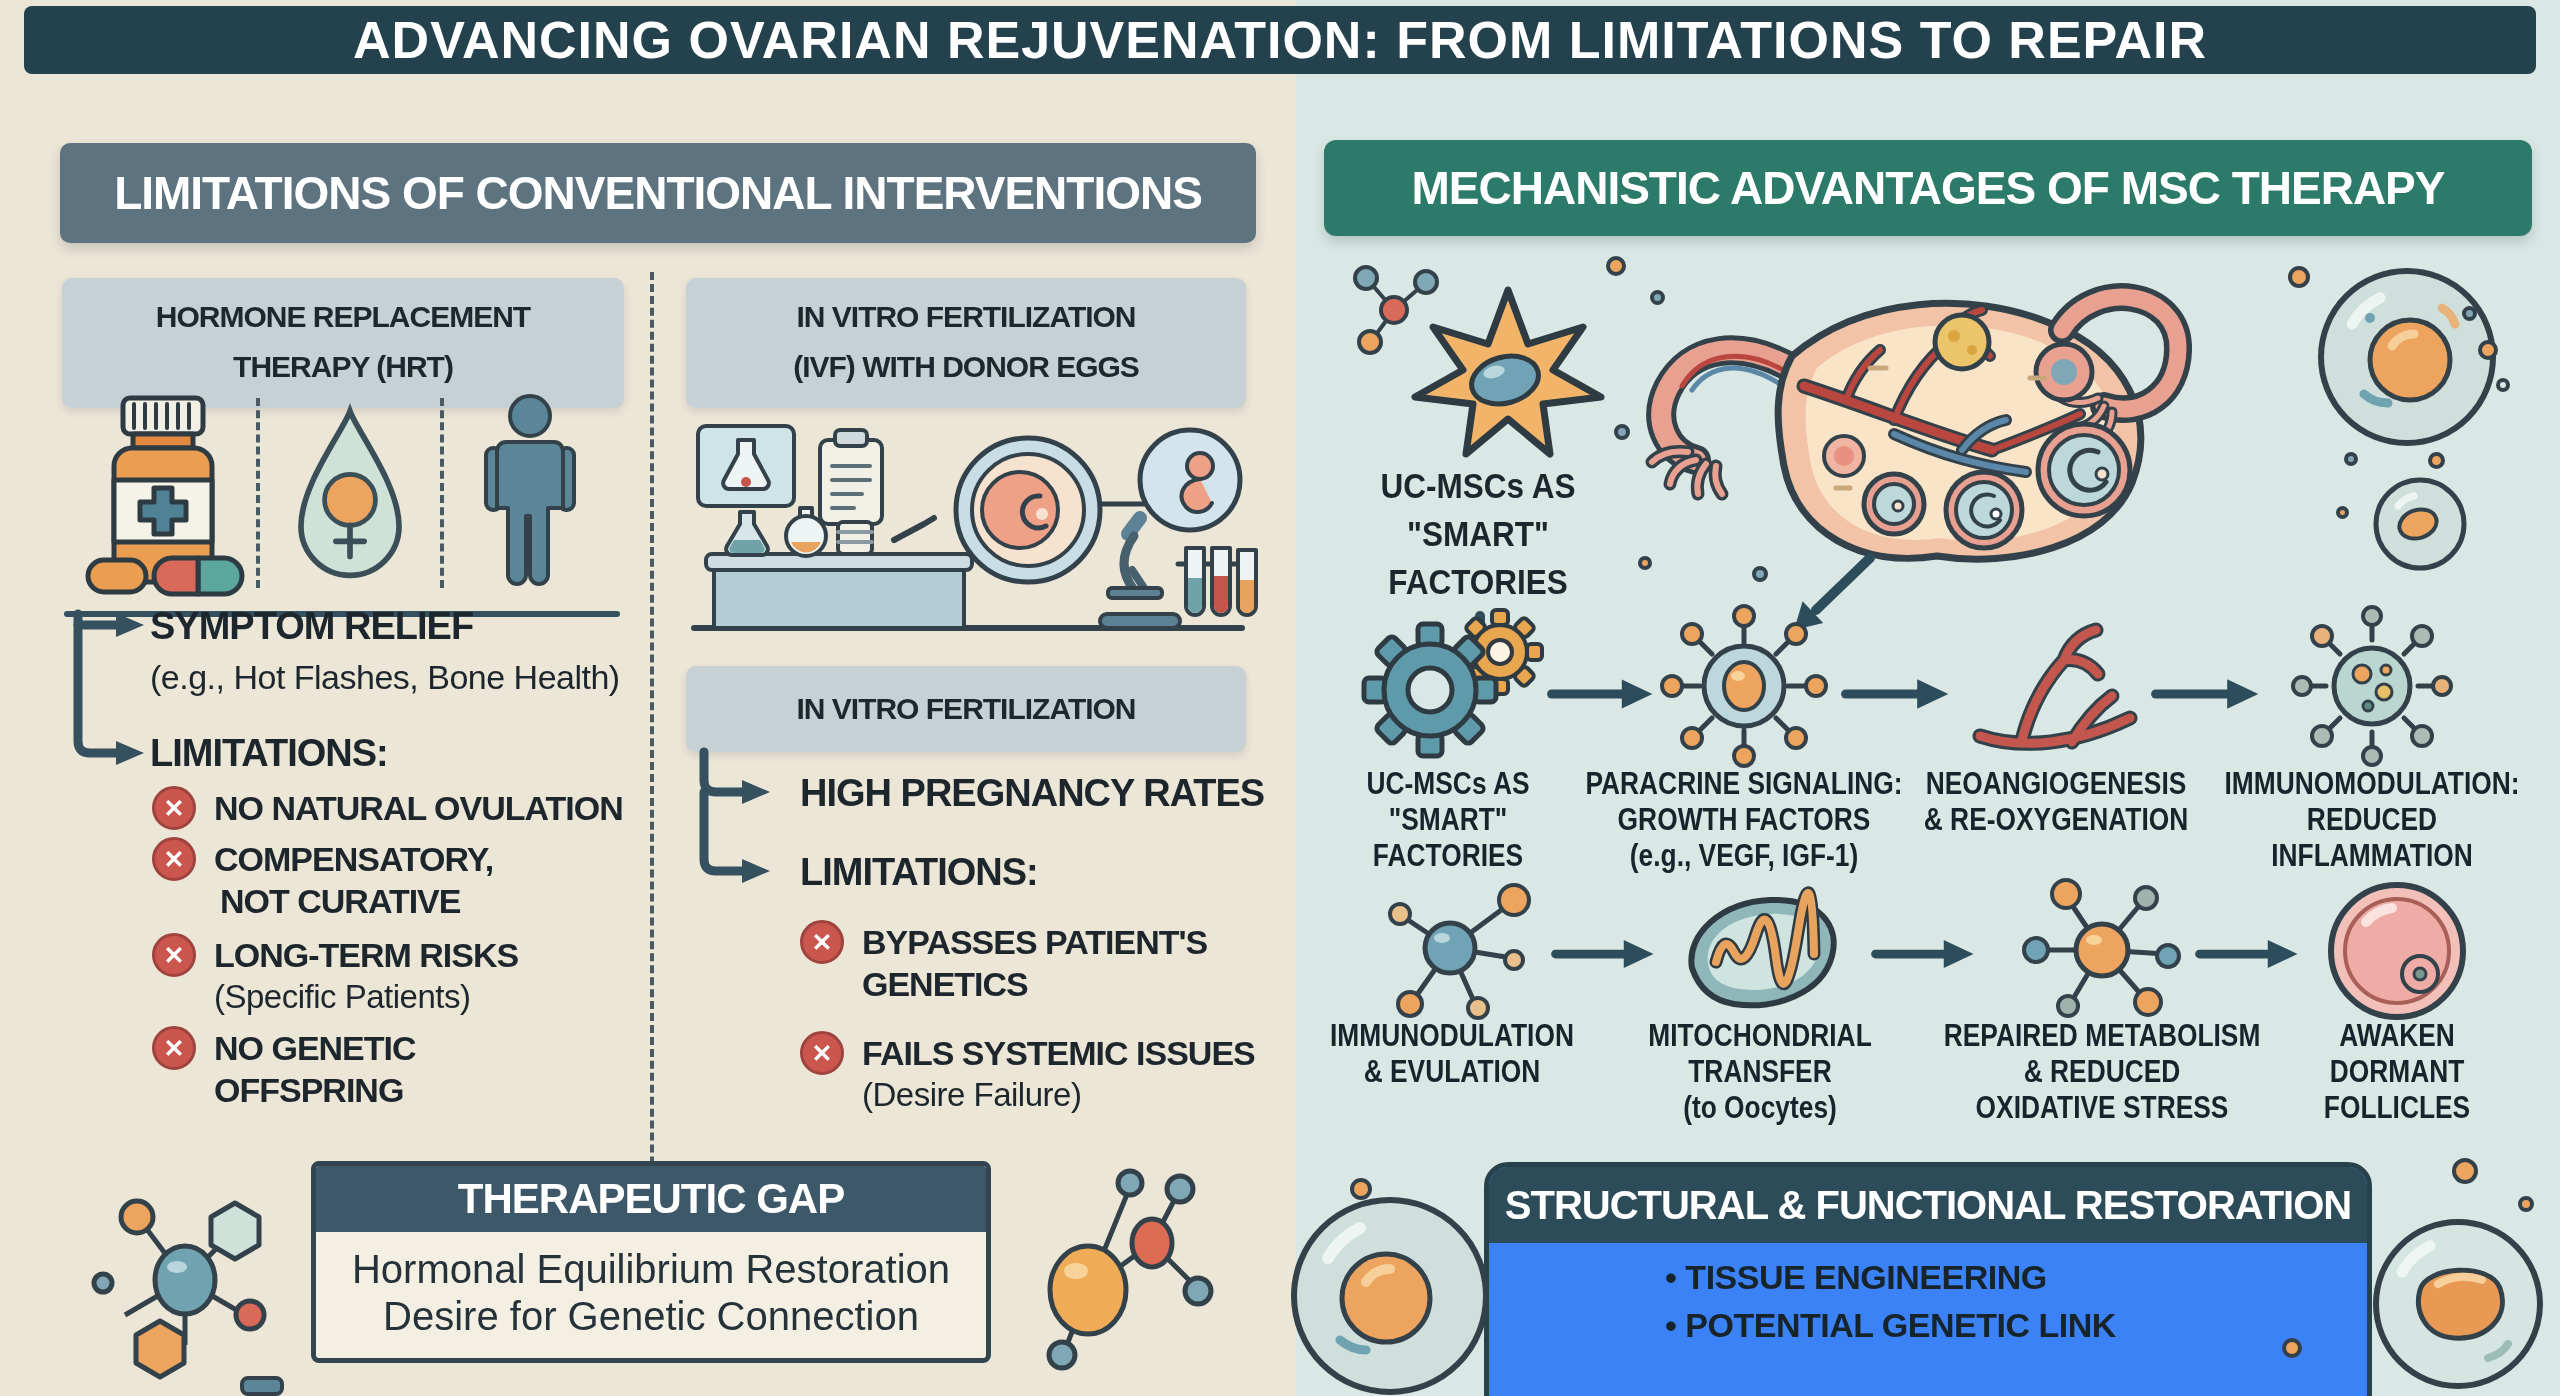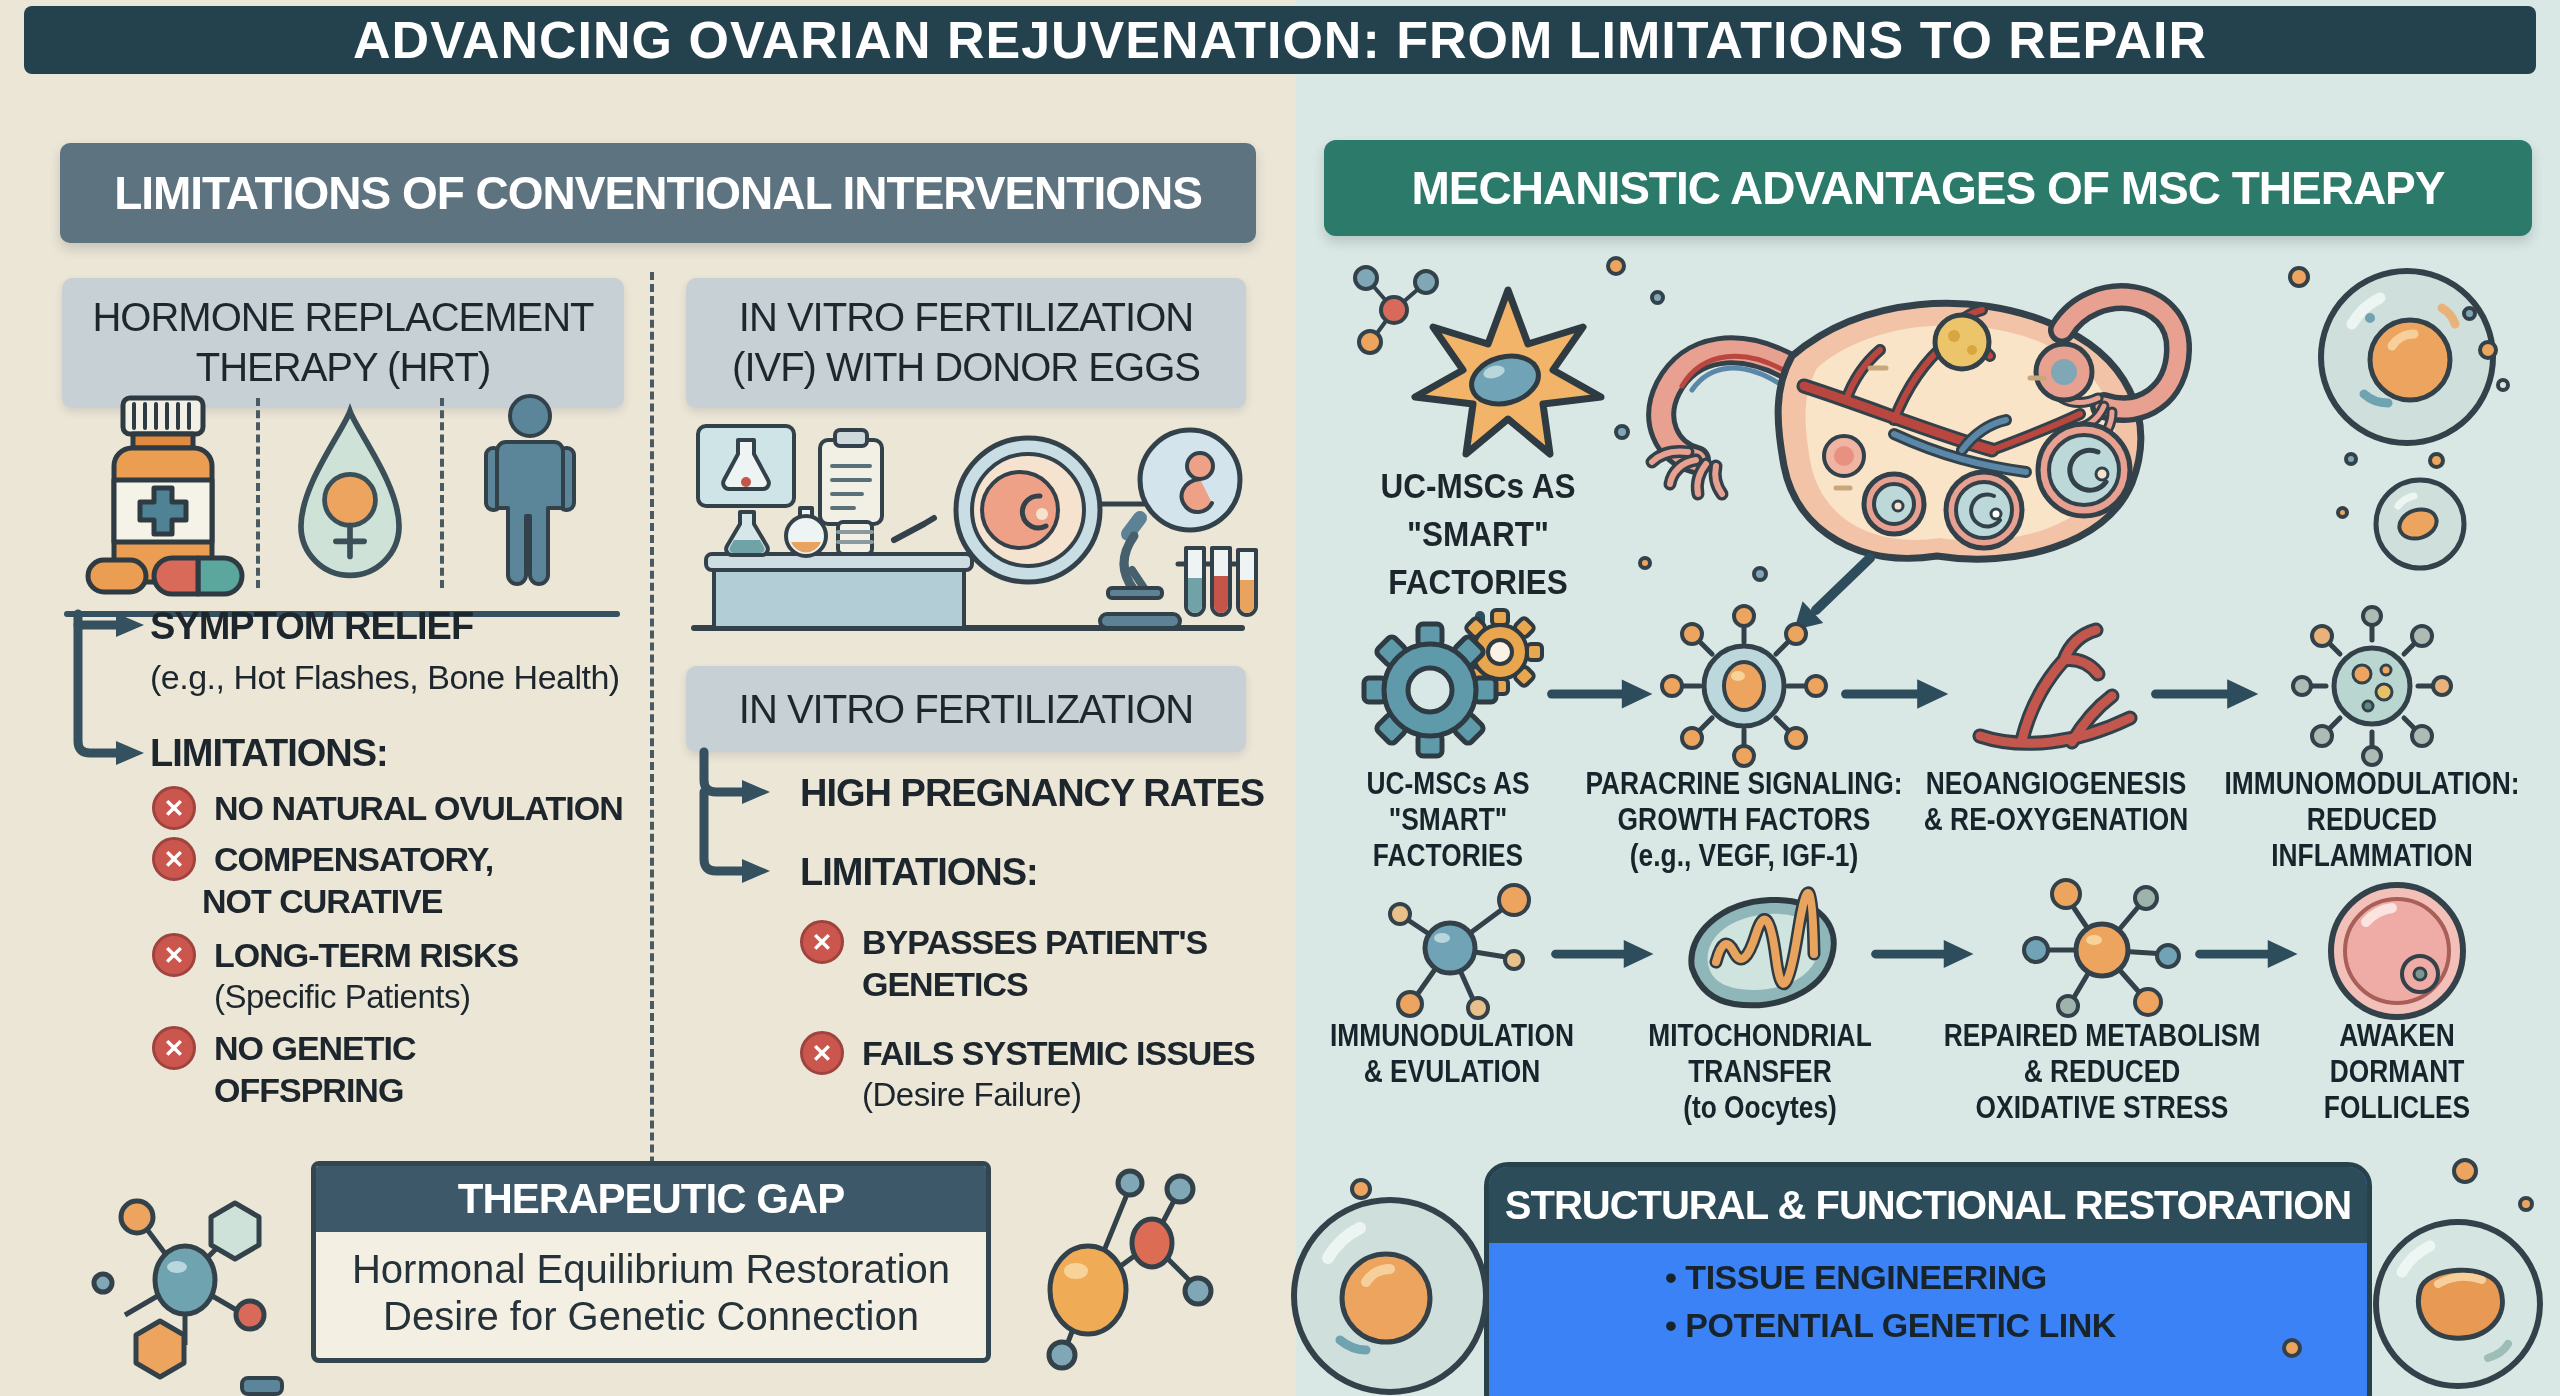--- a/index.html
+++ b/index.html
@@ -10,21 +10,21 @@
   #bg-left{left:0;width:1296px;background:#ece6d7;}
   #bg-right{left:1296px;width:1264px;background:#d9e8e4;}
   .banner{position:absolute;left:24px;top:6px;width:2512px;height:68px;background:#24414e;
           border-radius:8px;display:flex;align-items:center;justify-content:center;}
   .banner span{color:#fff;font-weight:700;font-size:52px;letter-spacing:1px;}
   .hdr{position:absolute;border-radius:10px;display:flex;align-items:center;justify-content:center;
        box-shadow:0 6px 12px rgba(30,45,55,.18);}
   .hdr span{font-weight:700;letter-spacing:-1px;}
   .subhdr{position:absolute;background:#c7d0d4;border-radius:10px;text-align:center;
           box-shadow:0 4px 8px rgba(30,45,55,.12);}
-  .subhdr div{font-weight:400;font-size:40px;letter-spacing:-1px;line-height:50px;color:#1c272e;}
+  .subhdr div{font-weight:700;font-size:30px;letter-spacing:-1px;line-height:50px;color:#1c272e;}
   .vdash{position:absolute;border-left:4px dashed #4a5a63;width:0;}
   .tl{position:absolute;line-height:1.05;white-space:nowrap;}
   .b38{font-weight:700;font-size:38px;letter-spacing:-1px;}
   .b34{font-weight:700;font-size:34px;letter-spacing:-1px;text-align:right;}
   .r33{font-weight:400;font-size:33px;letter-spacing:-0.5px;}
   .xbadge{position:absolute;width:44px;height:44px;border-radius:50%;background:#cb564e;
           border:3px solid #9e433d;box-sizing:border-box;color:#fff;display:flex;align-items:center;
           justify-content:center;font-size:25px;font-weight:700;}
   .dot{position:absolute;border-radius:50%;border:4px solid #33424a;box-sizing:border-box;}
   .flowlab{position:absolute;transform:translateX(-50%) scaleX(.85);transform-origin:center top;
@@ -115,21 +115,21 @@
 
 <div class="tl b38" style="left:150px;top:607px;">SYMPTOM RELIEF</div>
 <div class="tl r33" style="left:150px;top:660px;font-size:34px;">(e.g., Hot Flashes, Bone Health)</div>
 <div class="tl b38" style="left:150px;top:734px;">LIMITATIONS:</div>
 
 <span class="xbadge" style="left:152px;top:786px;">✕</span>
 <div class="tl b34" style="left:214px;top:791px;">NO NATURAL OVULATION</div>
 
 <span class="xbadge" style="left:152px;top:837px;">✕</span>
 <div class="tl b34" style="left:214px;top:842px;">COMPENSATORY,</div>
-<div class="tl b34" style="left:202px;top:884px;">NOT CURATIVE</div>
+<div class="tl b34" style="left:220px;top:884px;">NOT CURATIVE</div>
 
 <span class="xbadge" style="left:152px;top:933px;">✕</span>
 <div class="tl b34" style="left:214px;top:938px;">LONG-TERM RISKS</div>
 <div class="tl r33" style="left:214px;top:980px;">(Specific Patients)</div>
 
 <span class="xbadge" style="left:152px;top:1026px;">✕</span>
 <div class="tl b34" style="left:214px;top:1031px;">NO GENETIC</div>
 <div class="tl b34" style="left:214px;top:1073px;">OFFSPRING</div>
 
 <svg style="left:688px;top:418px;" width="560" height="218" viewBox="0 0 560 218">

